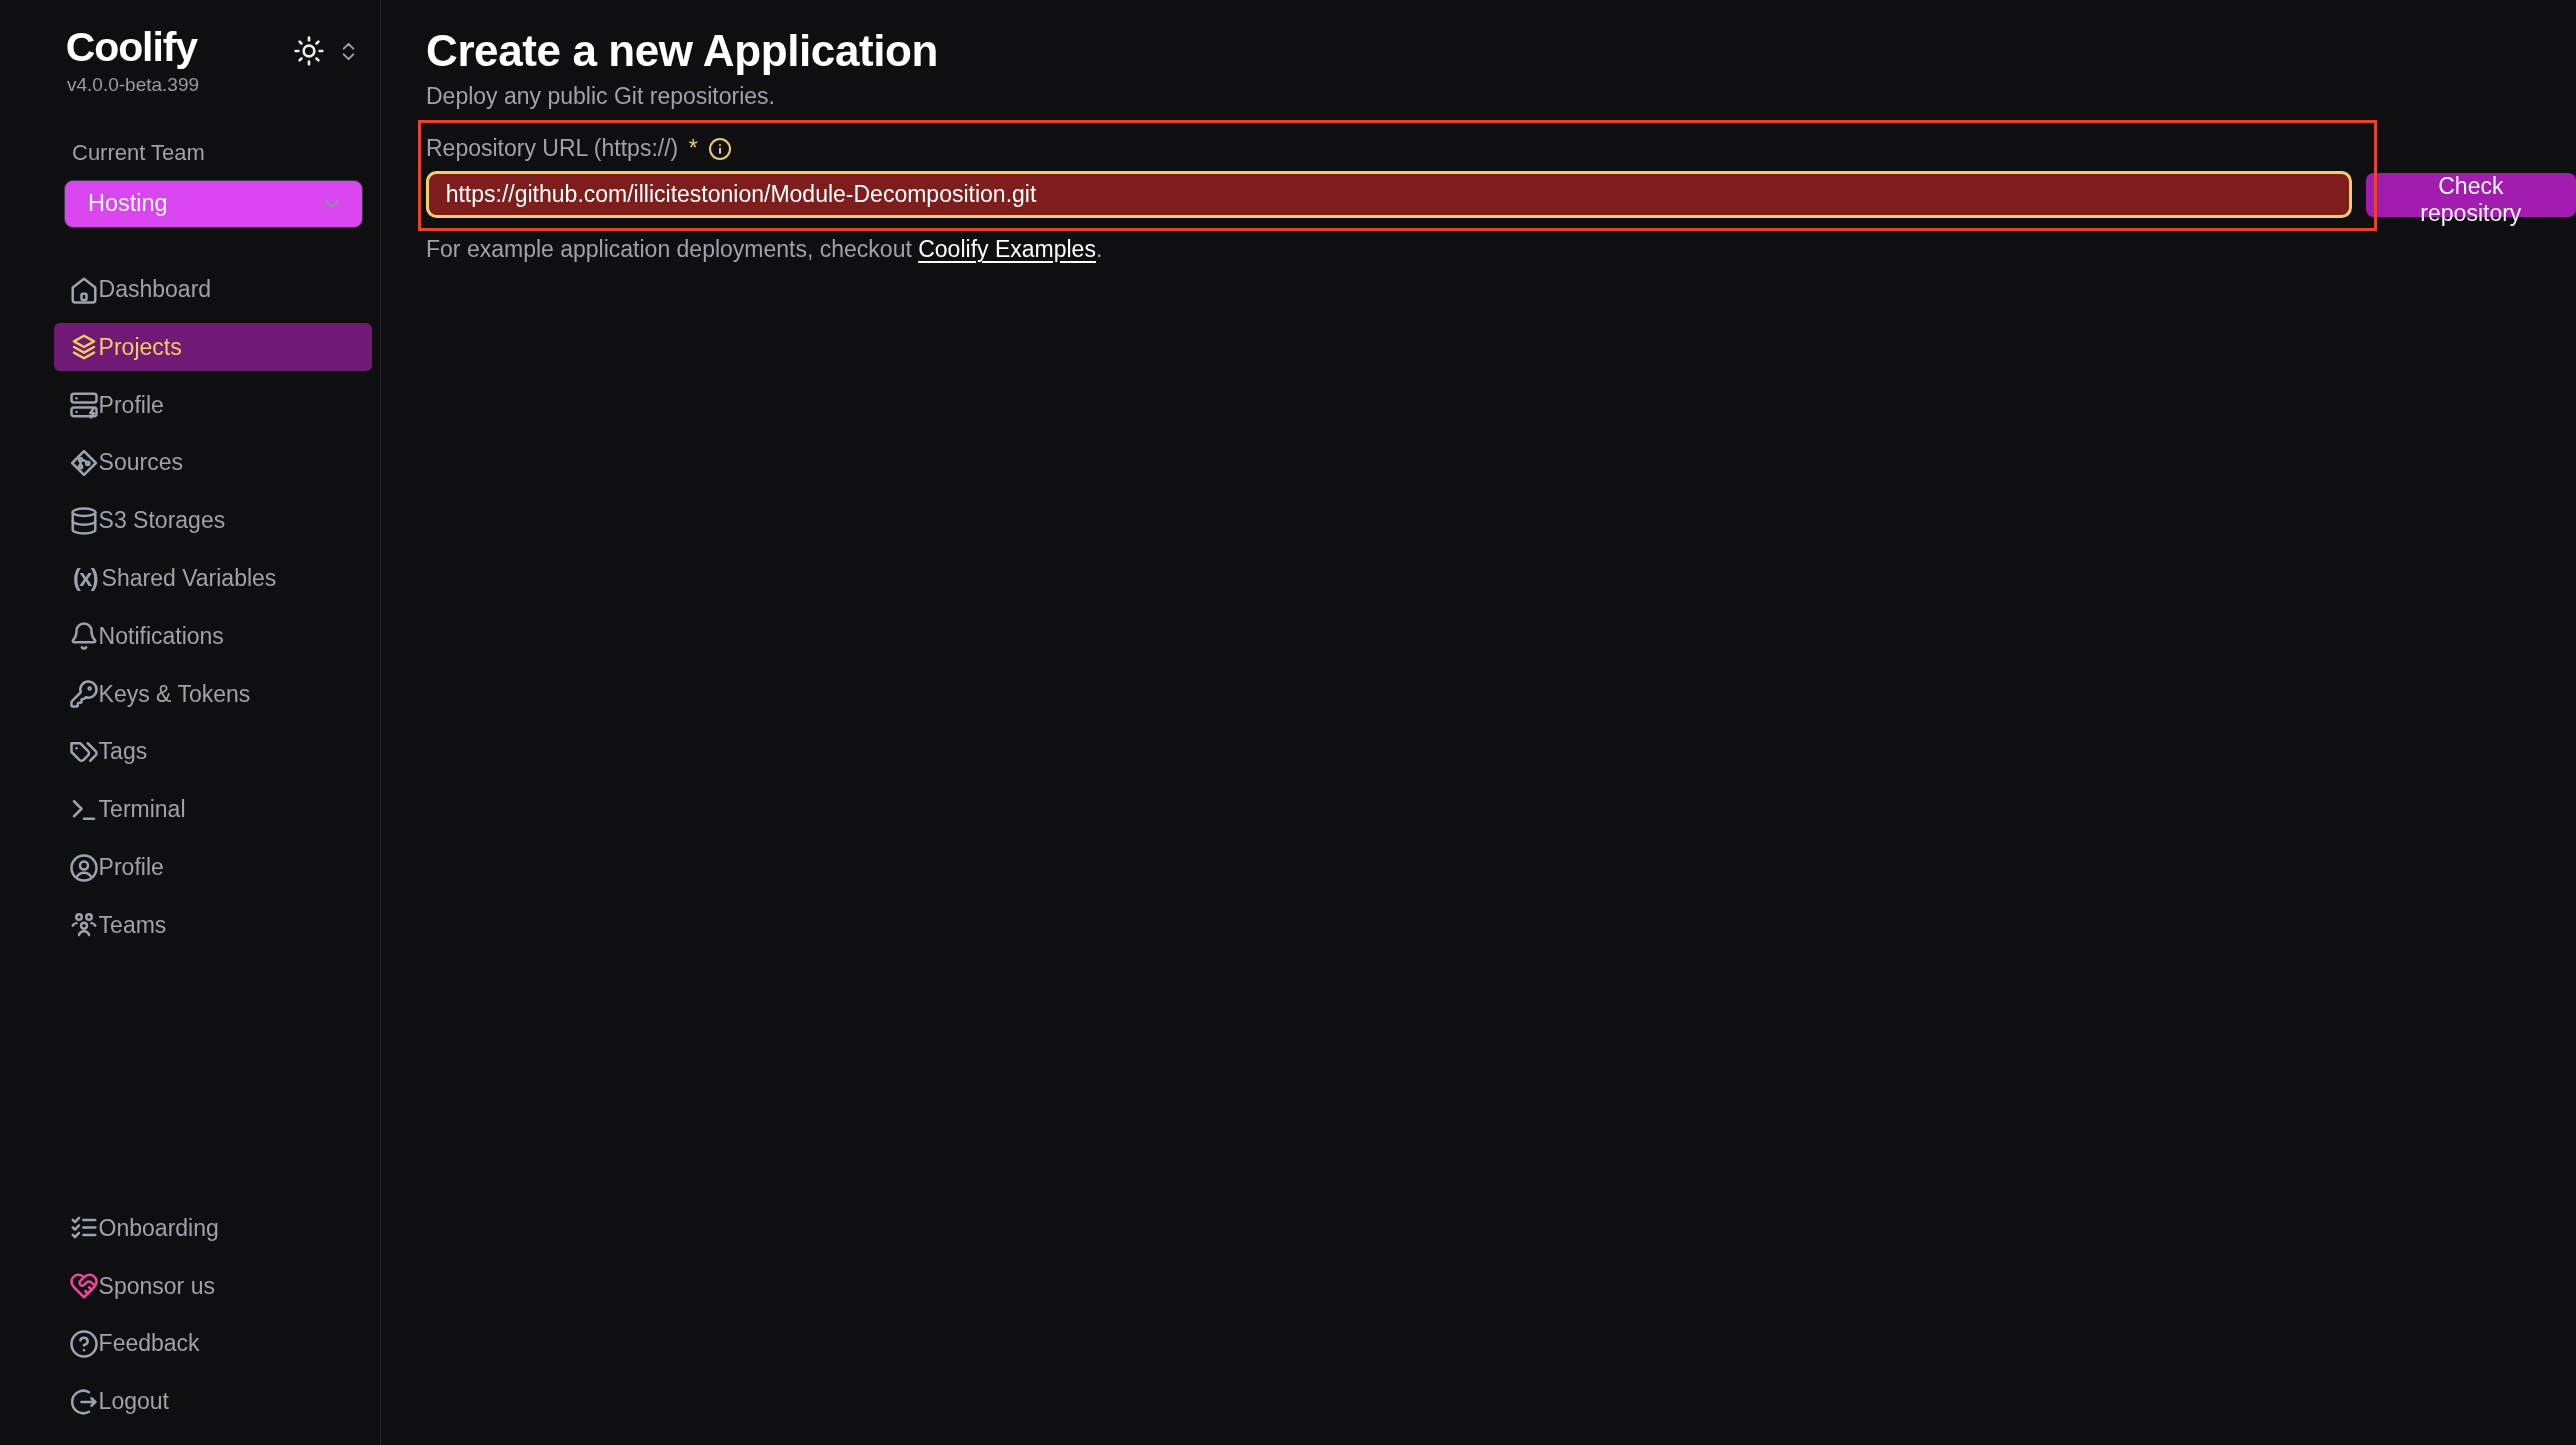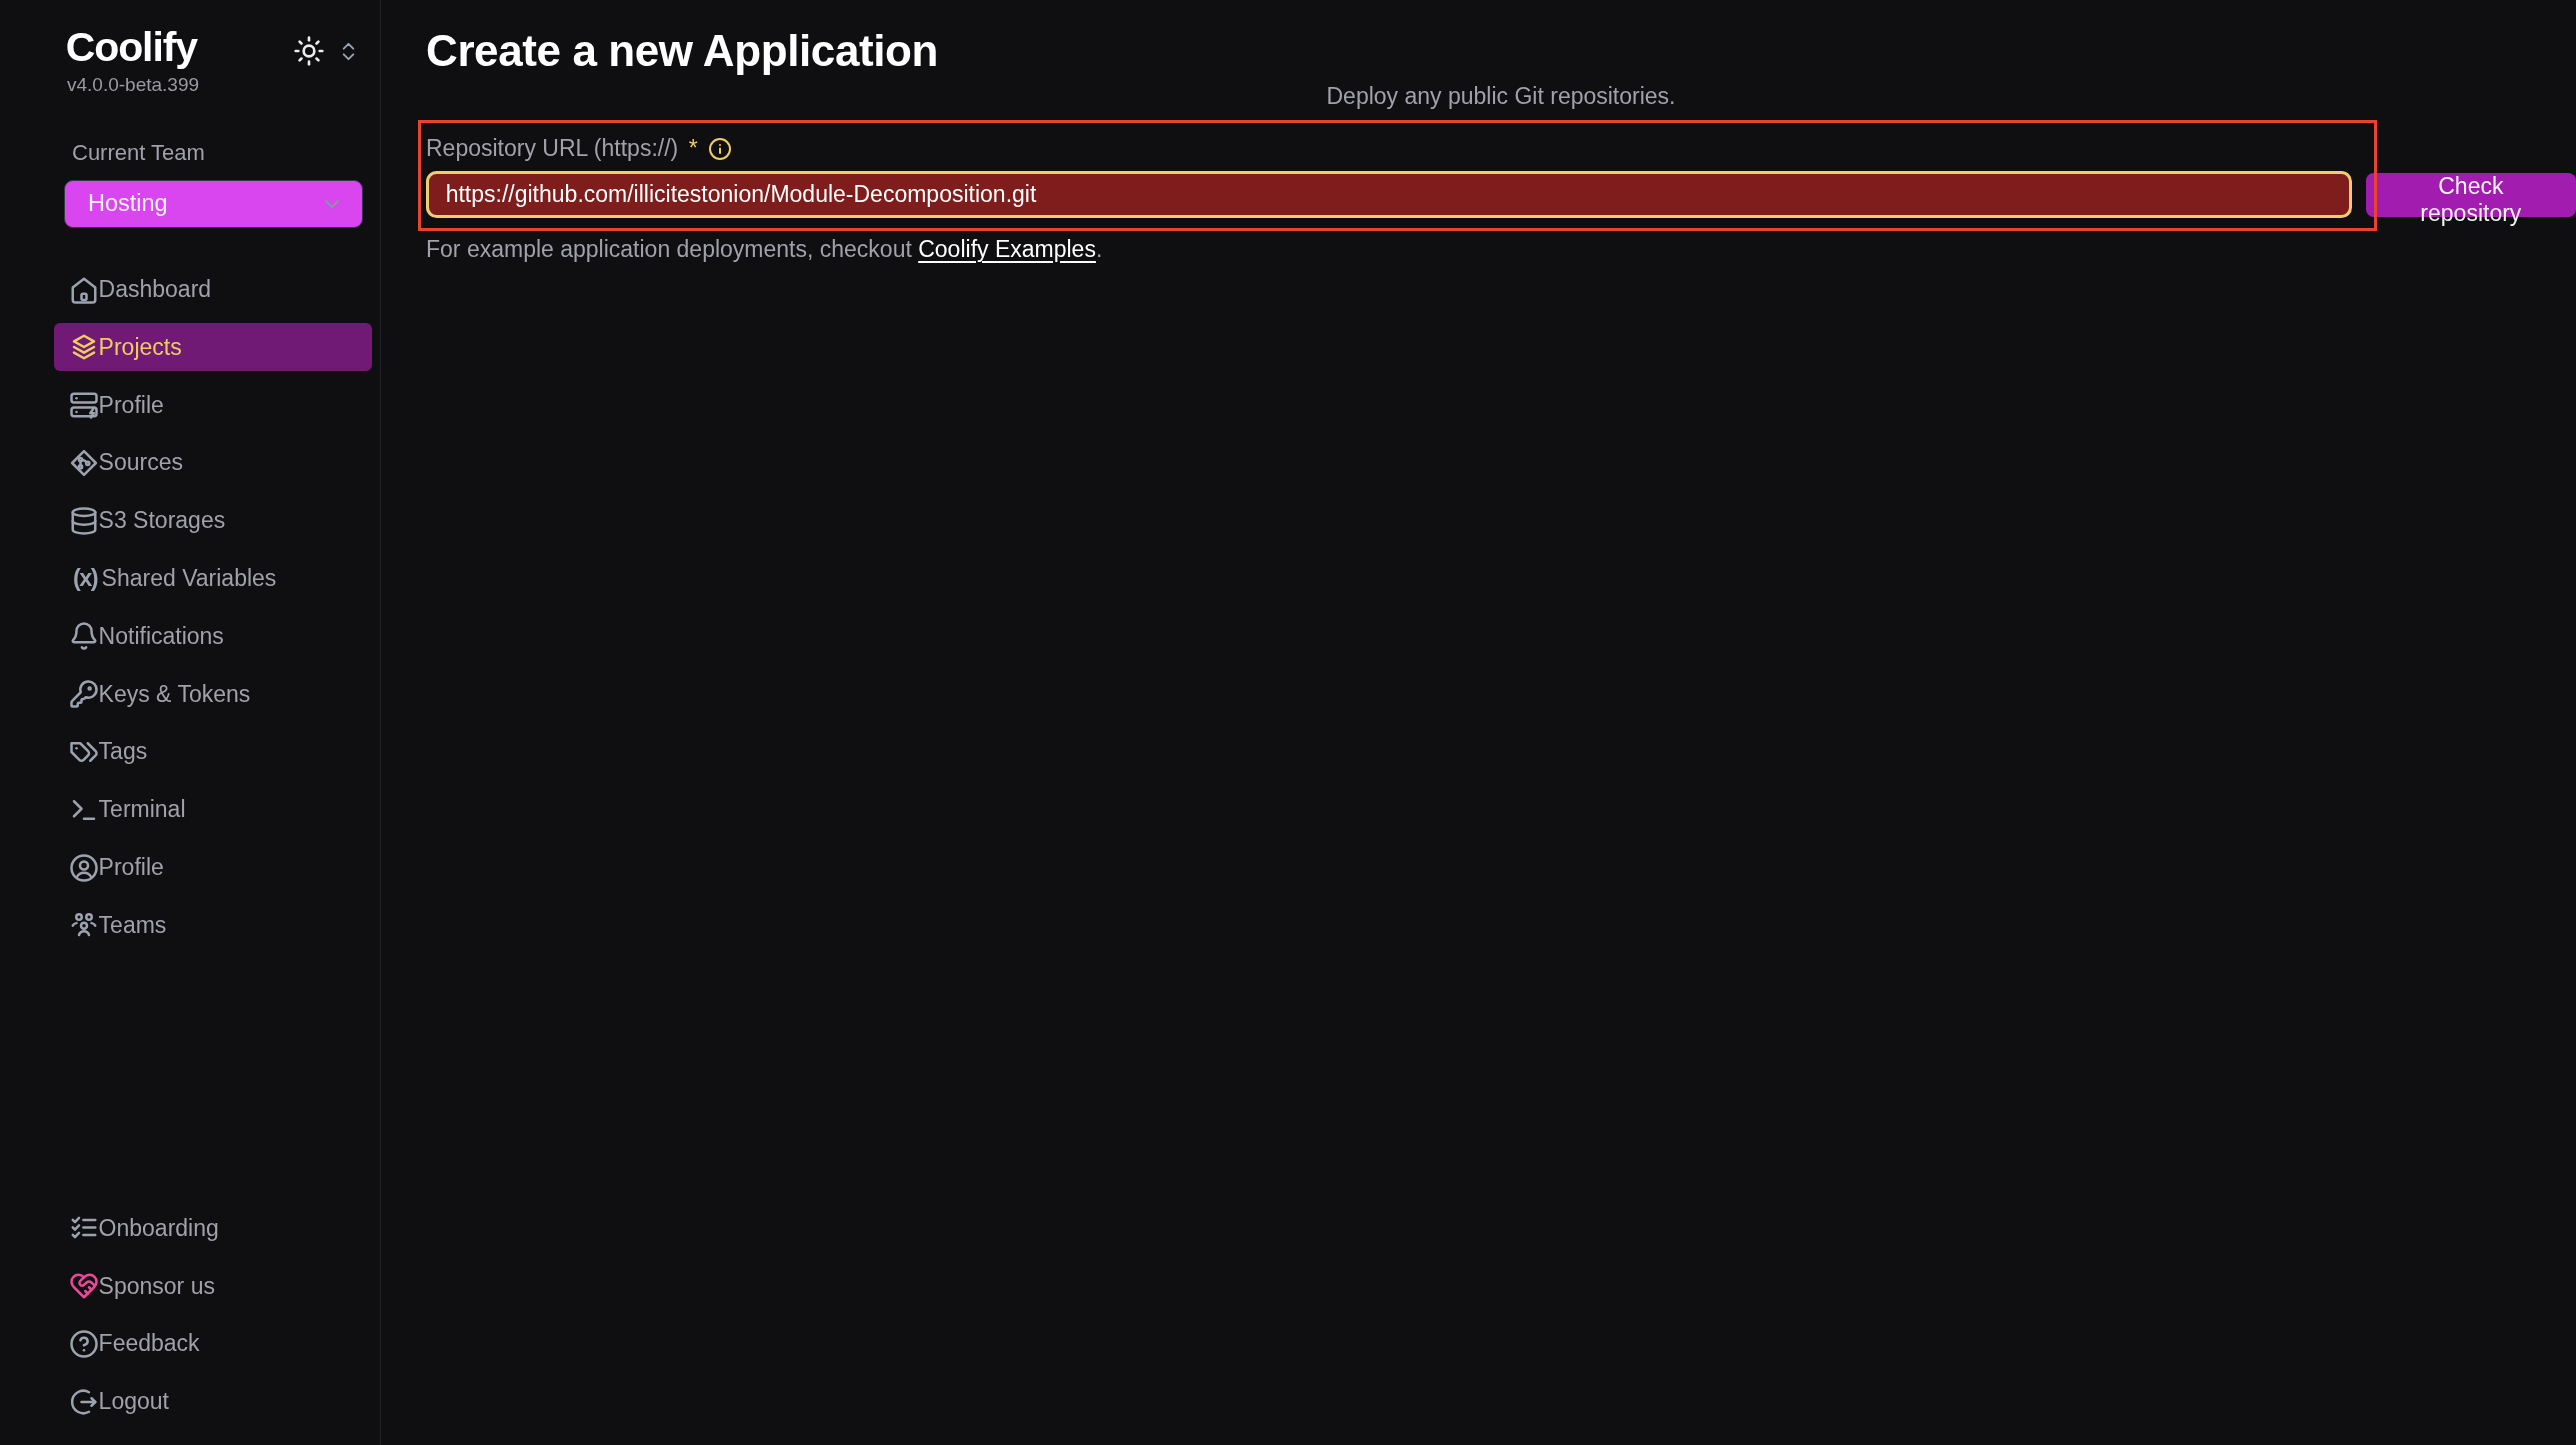--- a/index.html
+++ b/index.html
@@ -33,21 +33,21 @@
   .nav-item.active .icon { color:#eecd62; }
   .nav-item .icon.pink { color:#ec4899; }
   .icon-text { width:33px; text-align:center; font-size:23.5px; font-weight:700; letter-spacing:-1.5px;
                color:#9ca3af; font-style:normal; }
 
   svg.lucide { fill:none; stroke:currentColor; stroke-width:2; stroke-linecap:round; stroke-linejoin:round; }
 
   
   .main { flex:1; position:relative; padding:27px 0 0 45px; }
   h1.page-title { font-size:44px; line-height:48px; font-weight:bold; color:#ffffff; letter-spacing:-0.4px; }
-  .subtitle { margin-top:7.6px; font-size:23px; line-height:27px; color:#a1a1aa;text-align:center; }
+  .subtitle { margin-top:7.6px; font-size:23px; line-height:27px; color:#a1a1aa; }
 
   .annotation-box { position:absolute; left:37px; top:120px; width:1959px; height:111px;
                     border:3.8px solid #e8432c; pointer-events:none; }
 
   .field-label-row { margin-top:27px; height:24px; display:flex; align-items:center; gap:10.6px;
                      font-size:23px; color:#a1a1aa; }
   .req { color:#eecd62; font-size:23px; }
   .info-icon { width:24px; height:24px; color:#eecd62; cursor:pointer; }
 
   .repo-row { margin-top:10.6px; display:flex; align-items:center; }

